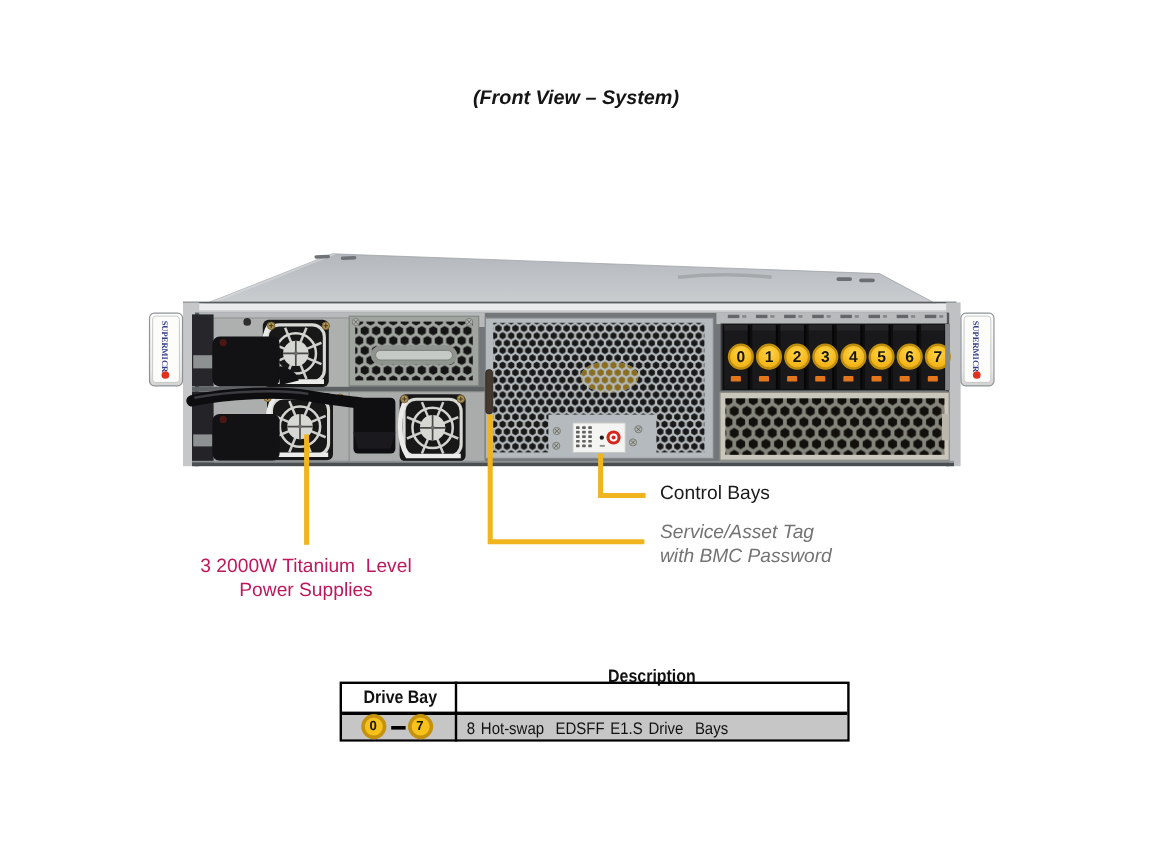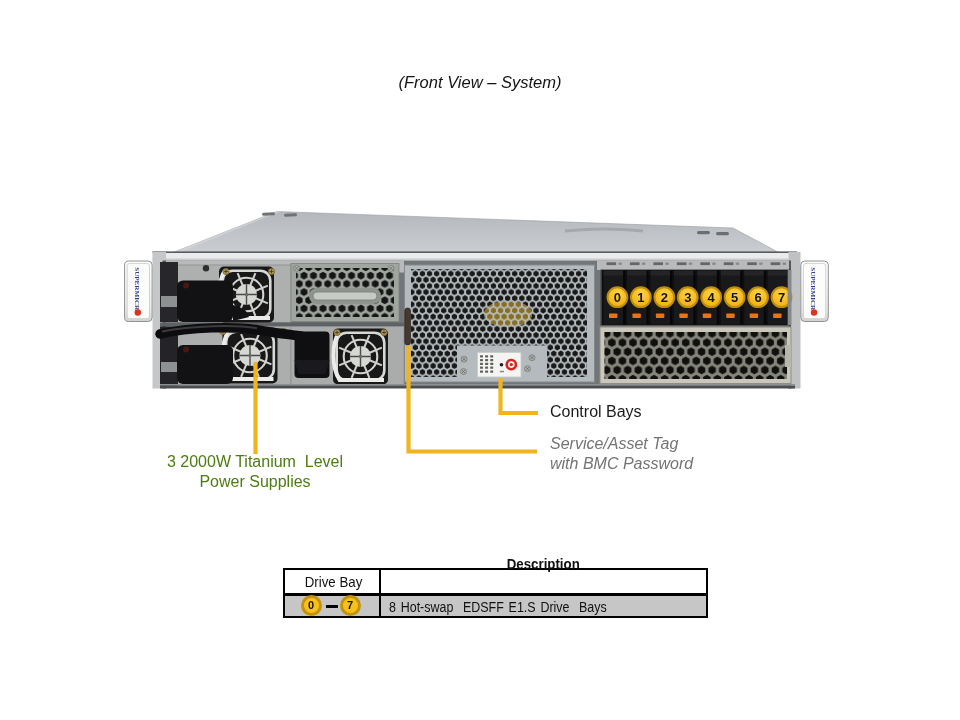--- a/index.html
+++ b/index.html
@@ -1,17 +1,17 @@
 <!DOCTYPE html>
 <html><head><meta charset="utf-8"><title>Front View</title><style>
 html,body{margin:0;padding:0;width:960px;height:720px;background:#ffffff;overflow:hidden;}
 body{font-family:"Liberation Sans",sans-serif;position:relative;color:#111;}
 .abs{position:absolute;}
 </style></head><body>
-<div class="abs" style="left:0;top:73px;width:960px;text-align:center;font-style:italic;font-size:16.5px;color:#151515;">(Front View – System)</div>
+<div class="abs" style="left:0;top:73px;width:960px;text-align:center;font-style:italic;font-size:16.5px;color:#151515;font-weight:bold;">(Front View – System)</div>
 <svg class="abs" style="left:0;top:0" width="960" height="720" viewBox="0 0 960 720">
     <defs>
       <linearGradient id="gTop" x1="0" y1="0" x2="0" y2="1">
         <stop offset="0" stop-color="#b4b7bb"></stop>
         <stop offset="0.55" stop-color="#c2c5c9"></stop>
         <stop offset="1" stop-color="#cdd0d3"></stop>
       </linearGradient>
       <linearGradient id="gEar" x1="0" y1="0" x2="0" y2="1">
         <stop offset="0" stop-color="#ffffff"></stop>
         <stop offset="0.8" stop-color="#eaeae9"></stop>
@@ -231,23 +231,23 @@
       <rect x="2.6" y="2.4" width="22.3" height="55.3" rx="2.6" fill="#fcfcfb" stroke="#c6c8c7" stroke-width="0.8"></rect>
       <text x="0" y="0" transform="translate(10.4,6.2) rotate(90)" font-family="Liberation Serif,serif" font-weight="bold" font-size="7.1" letter-spacing="0" fill="#333e8c">SUPERMICR</text>
       <circle cx="13.2" cy="51.5" r="3.2" fill="#e2301f"></circle>
     </g>
     <path d="M255.5,362 V454" stroke="#efb41e" stroke-width="4.2" fill="none"></path>
     <path d="M408.5,345.5 V451.5 H537" stroke="#efb41e" stroke-width="4.2" fill="none"></path>
     <path d="M500.5,378 V413 H538" stroke="#efb41e" stroke-width="4.2" fill="none"></path>
   </svg>
 <div class="abs" style="left:550px;top:403px;font-size:16px;color:#1a1a1a;">Control Bays</div>
 <div class="abs" style="left:550px;top:433.5px;font-size:16px;line-height:20px;color:#737373;font-style:italic;">Service/Asset Tag<br>with BMC Password</div>
-<div class="abs" style="left:155px;top:452px;width:200px;text-align:center;font-size:16px;line-height:20px;color:#4d7c0f;">3 2000W Titanium&nbsp; Level<br>Power Supplies</div>
+<div class="abs" style="left:155px;top:463px;width:200px;text-align:center;font-size:16px;line-height:20px;color:#be185d;">3 2000W Titanium&nbsp; Level<br>Power Supplies</div>
 <div class="abs" style="left:283px;top:568px;width:421px;height:46px;border:2px solid #000;background:#fff;"></div>
 <div class="abs" style="left:285px;top:593px;width:421px;height:3px;background:#000;"></div>
 <div class="abs" style="left:285px;top:596px;width:421px;height:20px;background:#c6c6c6;"></div>
 <div class="abs" style="left:379px;top:568px;width:2px;height:50px;background:#000;"></div>
-<div class="abs" style="left:283px;top:572.5px;width:101px;text-align:center;font-size:15px;font-weight:normal;"><span style="display:inline-block;transform:scaleX(0.885);transform-origin:center;">Drive Bay</span></div>
+<div class="abs" style="left:283px;top:572.5px;width:101px;text-align:center;font-size:15px;font-weight:bold;"><span style="display:inline-block;transform:scaleX(0.885);transform-origin:center;">Drive Bay</span></div>
 <div class="abs" style="left:381px;top:555px;width:325px;text-align:center;font-size:15px;font-weight:bold;"><span style="display:inline-block;transform:scaleX(0.885);transform-origin:center;">Description</span></div>
 <div class="abs" style="left:300.5px;top:595px;width:15px;height:15px;border-radius:50%;border:3px solid #c4920f;background:#f7c11c;text-align:center;font-size:11px;font-weight:bold;line-height:15px;color:#151310;">0</div>
 <div class="abs" style="left:339.5px;top:595px;width:15px;height:15px;border-radius:50%;border:3px solid #c4920f;background:#f7c11c;text-align:center;font-size:11px;font-weight:bold;line-height:15px;color:#151310;">7</div>
 <div class="abs" style="left:325.5px;top:604.7px;width:12px;height:3.4px;background:#000;"></div>
 <div class="abs" style="left:389px;top:598.5px;font-size:14px;color:#111;word-spacing:1.5px;transform:scaleX(0.89);transform-origin:left center;white-space:nowrap;">8 Hot-swap&nbsp; EDSFF E1.S Drive&nbsp; Bays</div>
 
 </body></html>

